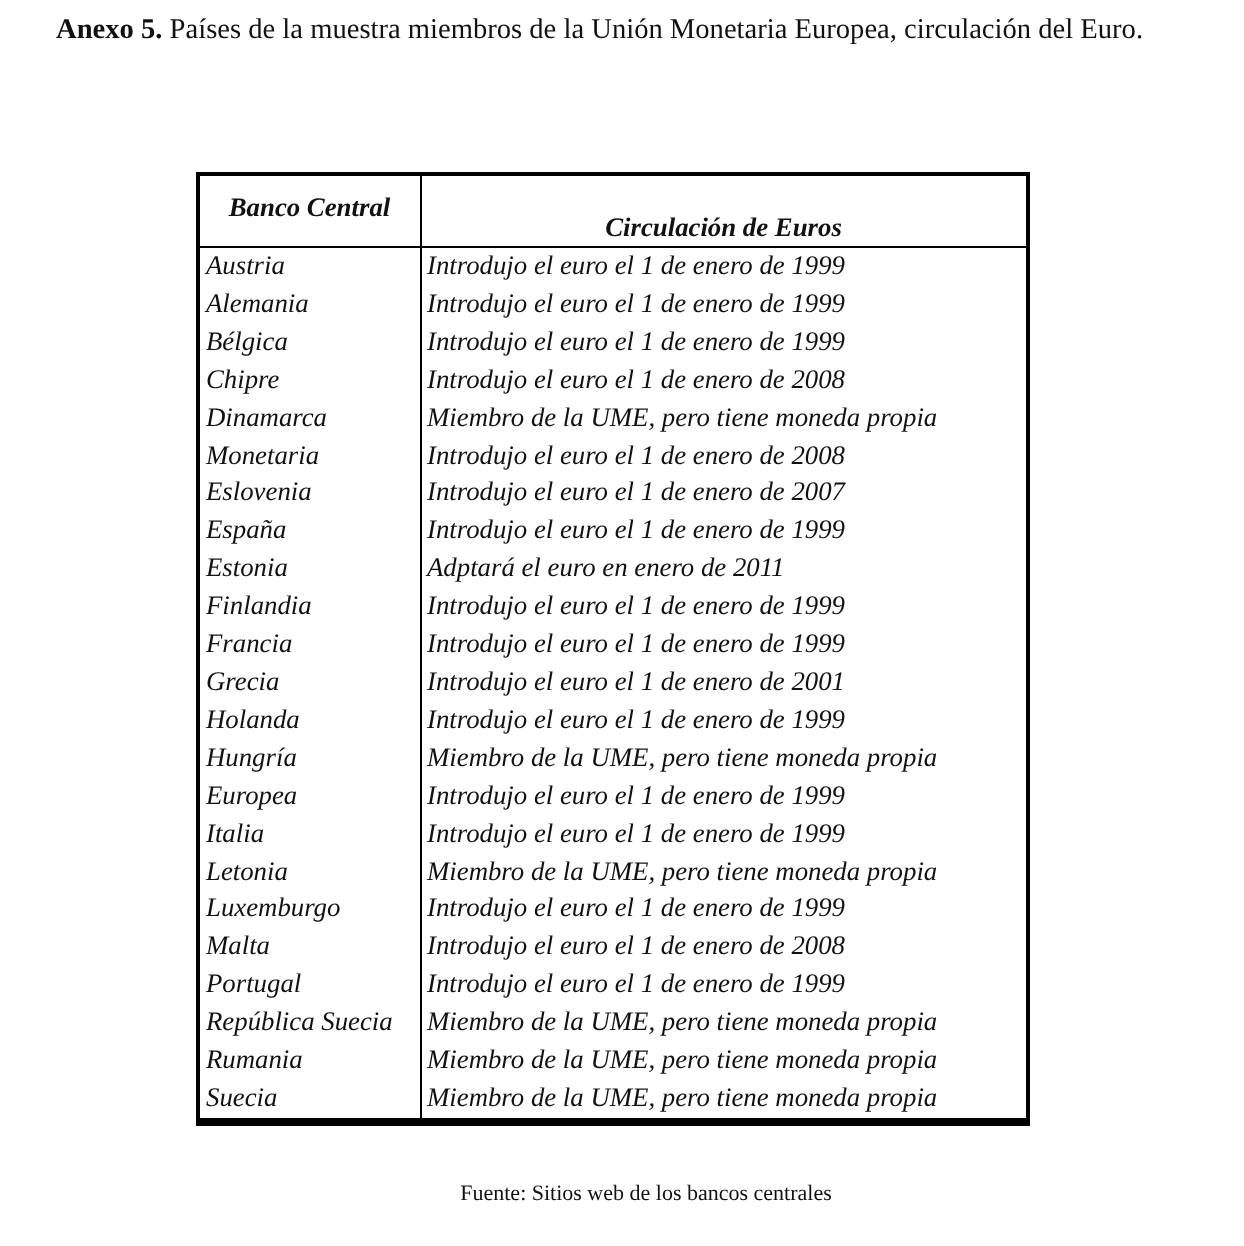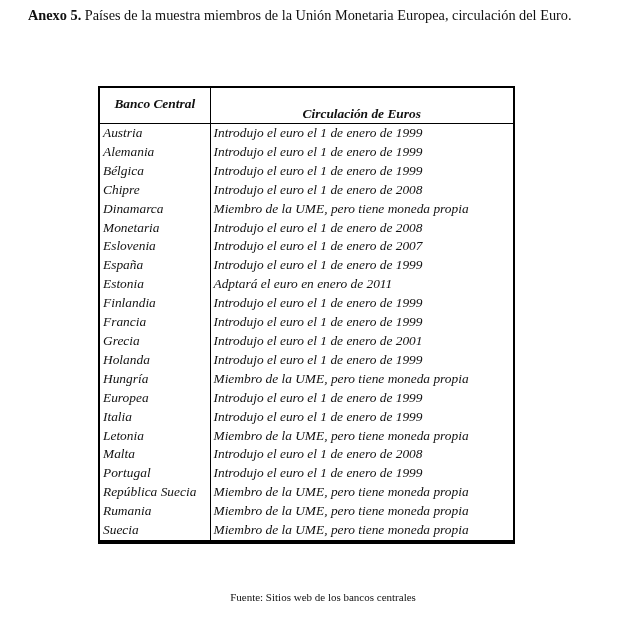--- a/index.html
+++ b/index.html
@@ -111,20 +111,24 @@
         </tr>
         <tr>
           <td class="c1">Italia</td>
           <td class="c2">Introdujo el euro el 1 de enero de 1999</td>
         </tr>
         <tr>
           <td class="c1">Letonia</td>
           <td class="c2">Miembro de la UME, pero tiene moneda propia</td>
         </tr>
         <tr>
+          <td class="c1">Luxemburgo</td>
+          <td class="c2">Introdujo el euro el 1 de enero de 1999</td>
+        </tr>
+        <tr>
           <td class="c1">Malta</td>
           <td class="c2">Introdujo el euro el 1 de enero de 2008</td>
         </tr>
         <tr>
           <td class="c1">Portugal</td>
           <td class="c2">Introdujo el euro el 1 de enero de 1999</td>
         </tr>
         <tr>
           <td class="c1">República Suecia</td>
           <td class="c2">Miembro de la UME, pero tiene moneda propia</td>

